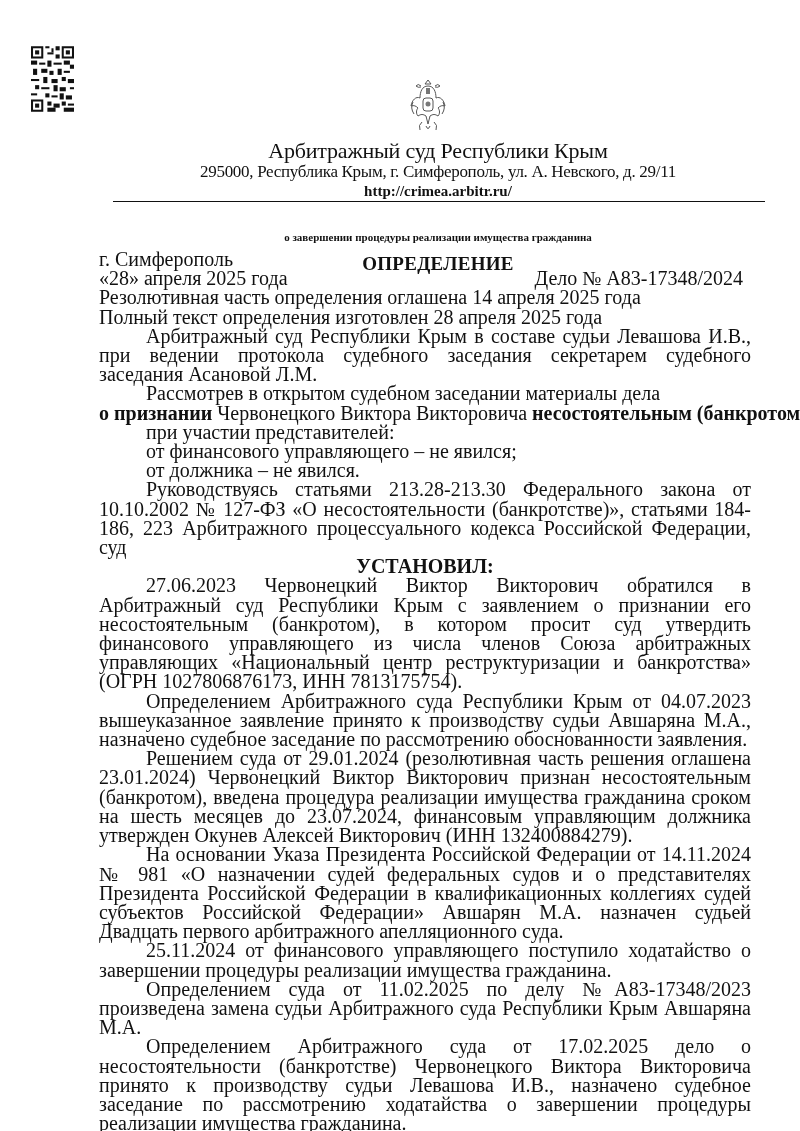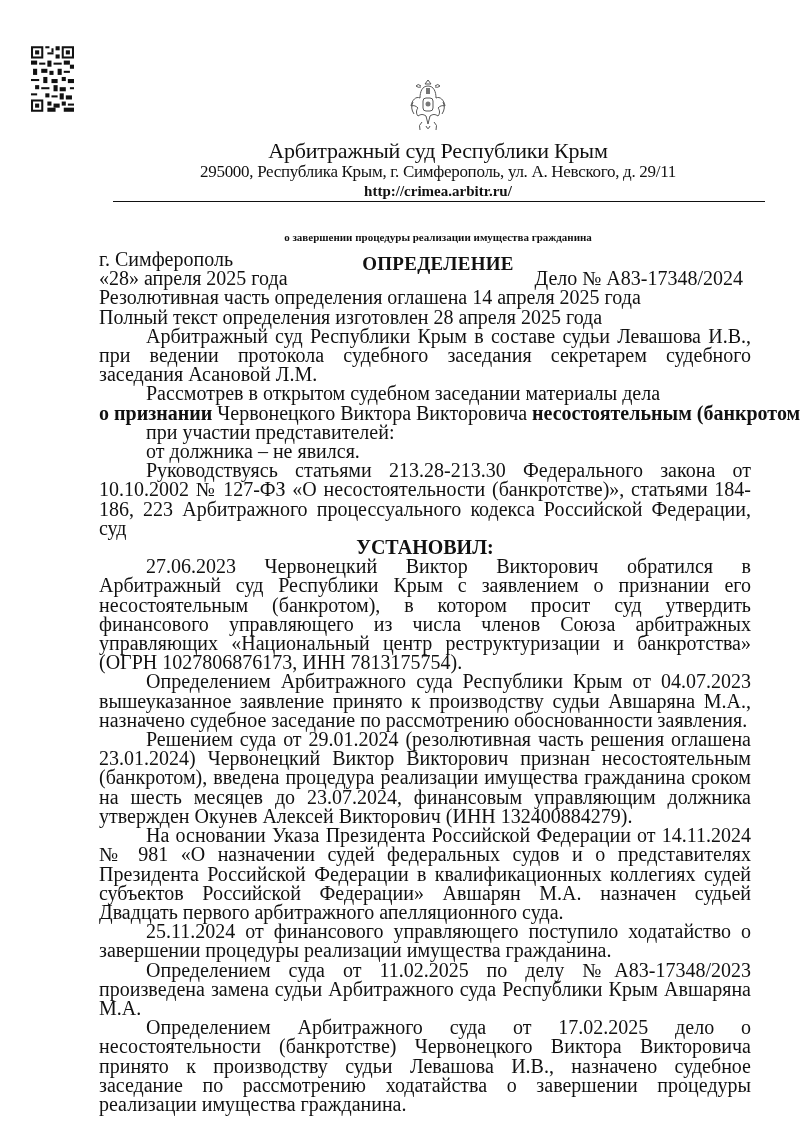--- a/index.html
+++ b/index.html
@@ -106,20 +106,21 @@
     <span>Дело № А83-17348/2024</span>
   </div>
   <div class="line">Резолютивная часть определения оглашена 14 апреля 2025 года</div>
   <div class="line">Полный текст определения изготовлен 28 апреля 2025 года</div>
   <p class="p">Арбитражный суд Республики Крым в составе судьи Левашова И.В., при ведении протокола судебного заседания секретарем судебного заседания Асановой Л.М.</p>
   <div class="line indent">Рассмотрев в открытом судебном заседании материалы дела</div>
   <div class="line">
     <b>о признании</b><span style="white-space:pre"> Червонецкого Виктора Викторовича </span><b>несостоятельным (банкротом)</b>
   </div>
   <div class="line indent">при участии представителей:</div>
+  <div class="line indent">от финансового управляющего – не явился;</div>
   <div class="line indent">от должника – не явился.</div>
   <p class="p">Руководствуясь статьями 213.28-213.30 Федерального закона от 10.10.2002 № 127-ФЗ «О несостоятельности (банкротстве)», статьями 184-186, 223 Арбитражного процессуального кодекса Российской Федерации, суд</p>
   <div class="center">УСТАНОВИЛ:</div>
   <p class="p">27.06.2023 Червонецкий Виктор Викторович обратился в Арбитражный суд Республики Крым с заявлением о признании его несостоятельным (банкротом), в котором просит суд утвердить финансового управляющего из числа членов Союза арбитражных управляющих «Национальный центр реструктуризации и банкротства» (ОГРН 1027806876173, ИНН 7813175754).</p>
   <p class="p">Определением Арбитражного суда Республики Крым от 04.07.2023 вышеуказанное заявление принято к производству судьи Авшаряна М.А., назначено судебное заседание по рассмотрению обоснованности заявления.</p>
   <p class="p">Решением суда от 29.01.2024 (резолютивная часть решения оглашена 23.01.2024) Червонецкий Виктор Викторович признан несостоятельным (банкротом), введена процедура реализации имущества гражданина сроком на шесть месяцев до 23.07.2024, финансовым управляющим должника утвержден Окунев Алексей Викторович (ИНН 132400884279).</p>
   <p class="p">На основании Указа Президента Российской Федерации от 14.11.2024 № 981 «О назначении судей федеральных судов и о представителях Президента Российской Федерации в квалификационных коллегиях судей субъектов Российской Федерации» Авшарян М.А. назначен судьей Двадцать первого арбитражного апелляционного суда.</p>
   <p class="p">25.11.2024 от финансового управляющего поступило ходатайство о завершении процедуры реализации имущества гражданина.</p>
   <p class="p">Определением суда от 11.02.2025 по делу №А83-17348/2023 произведена замена судьи Арбитражного суда Республики Крым Авшаряна М.А.</p>
   <p class="p">Определением Арбитражного суда от 17.02.2025 дело о несостоятельности (банкротстве) Червонецкого Виктора Викторовича принято к производству судьи Левашова И.В., назначено судебное заседание по рассмотрению ходатайства о завершении процедуры реализации имущества гражданина.</p>

